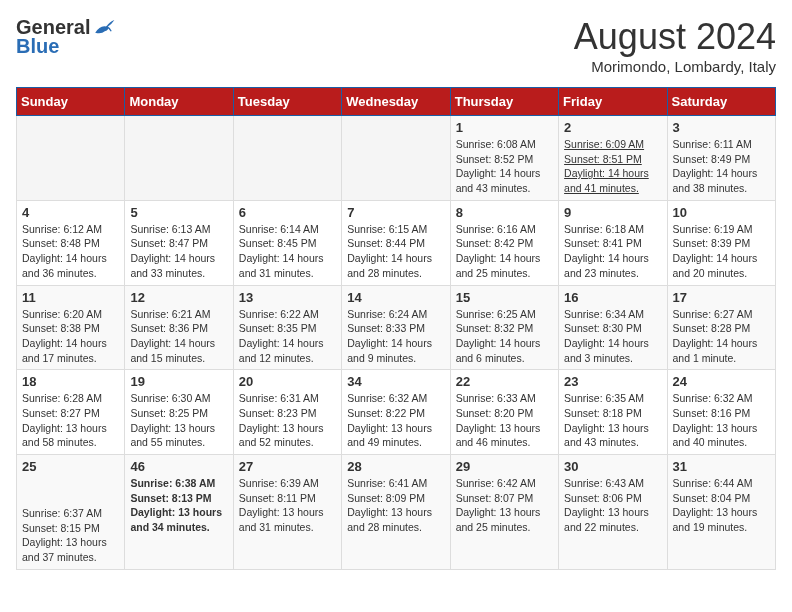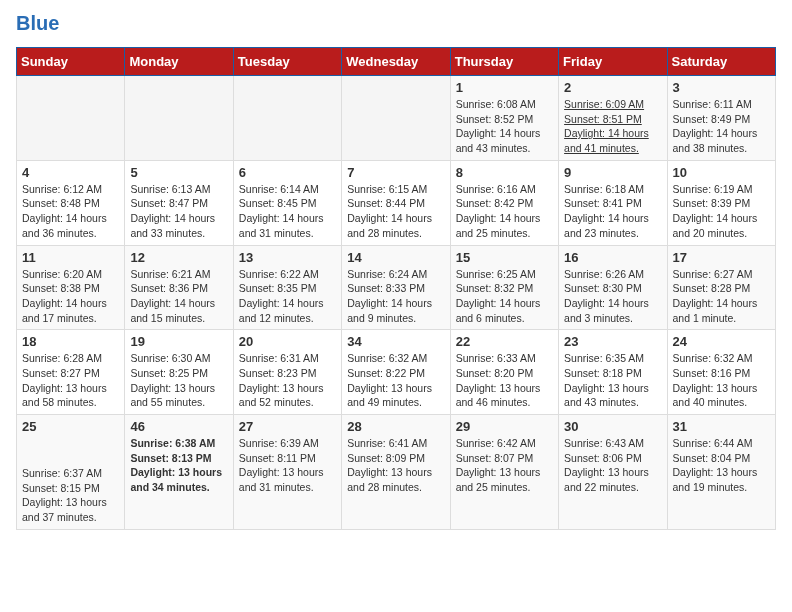--- a/index.html
+++ b/index.html
@@ -85,21 +85,32 @@
     }
     .empty-cell {
       background: #f5f5f5 !important;
     }
   </style>
 </head>
 <body>
 
 <div class="header">
   <div class="logo">
+    <div class="logo-text">
+      <span style="font-size:20px;font-weight:bold;color:#333;">General</span>
+      <svg class="logo-bird" viewBox="0 0 30 24" xmlns="http://www.w3.org/2000/svg">
+        <path d="M4 18 Q10 8 18 10 Q22 4 28 2 Q24 8 20 10 Q22 14 16 16 Q12 20 4 18Z" fill="#2a6db5"></path>
+        <path d="M18 10 Q22 12 24 16" stroke="#2a6db5" stroke-width="1.5" fill="none"></path>
+      </svg>
+    </div>
     <span style="font-size:20px;font-weight:bold;color:#2a6db5;margin-top:-4px;">Blue</span>
+  </div>
+  <div class="title-area">
+    <div class="month-title">August 2024</div>
+    <div class="location">Morimondo, Lombardy, Italy</div>
   </div>
 </div>
 
 <table class="calendar">
   <thead>
     <tr>
     <th>Sunday</th>
         <th>Monday</th>
         <th>Tuesday</th>
         <th>Wednesday</th>
@@ -203,21 +214,21 @@
 Daylight: 14 hours and 9 minutes.</div>
         </td>
         <td>
           <span class="day-number">15</span>
           <div class="day-info" style="white-space: pre-line;">Sunrise: 6:25 AM
 Sunset: 8:32 PM
 Daylight: 14 hours and 6 minutes.</div>
         </td>
         <td>
           <span class="day-number">16</span>
-          <div class="day-info" style="white-space: pre-line;">Sunrise: 6:26 AM
+          <div class="day-info" style="white-space: pre-line;">Sunrise: 6:34 AM
 Sunset: 8:30 PM
 Daylight: 14 hours and 3 minutes.</div>
         </td>
         <td>
           <span class="day-number">17</span>
           <div class="day-info" style="white-space: pre-line;">Sunrise: 6:27 AM
 Sunset: 8:28 PM
 Daylight: 14 hours and 1 minute.</div>
         </td>
       </tr>

